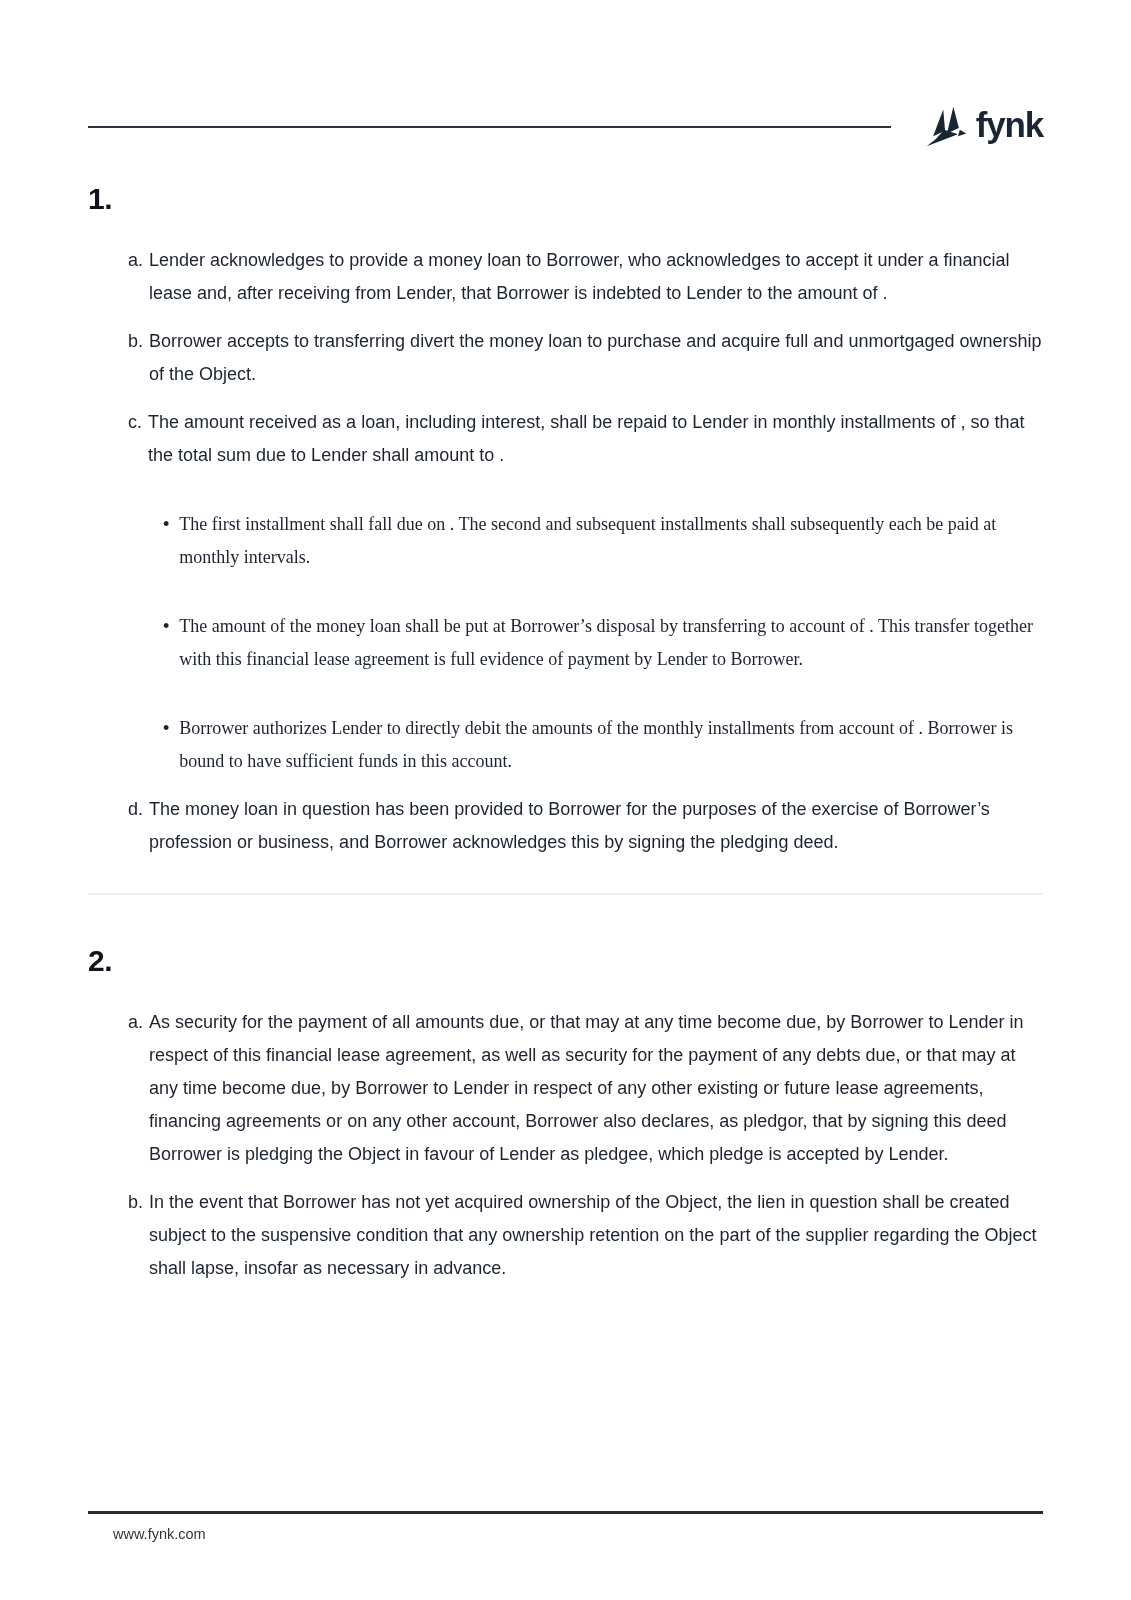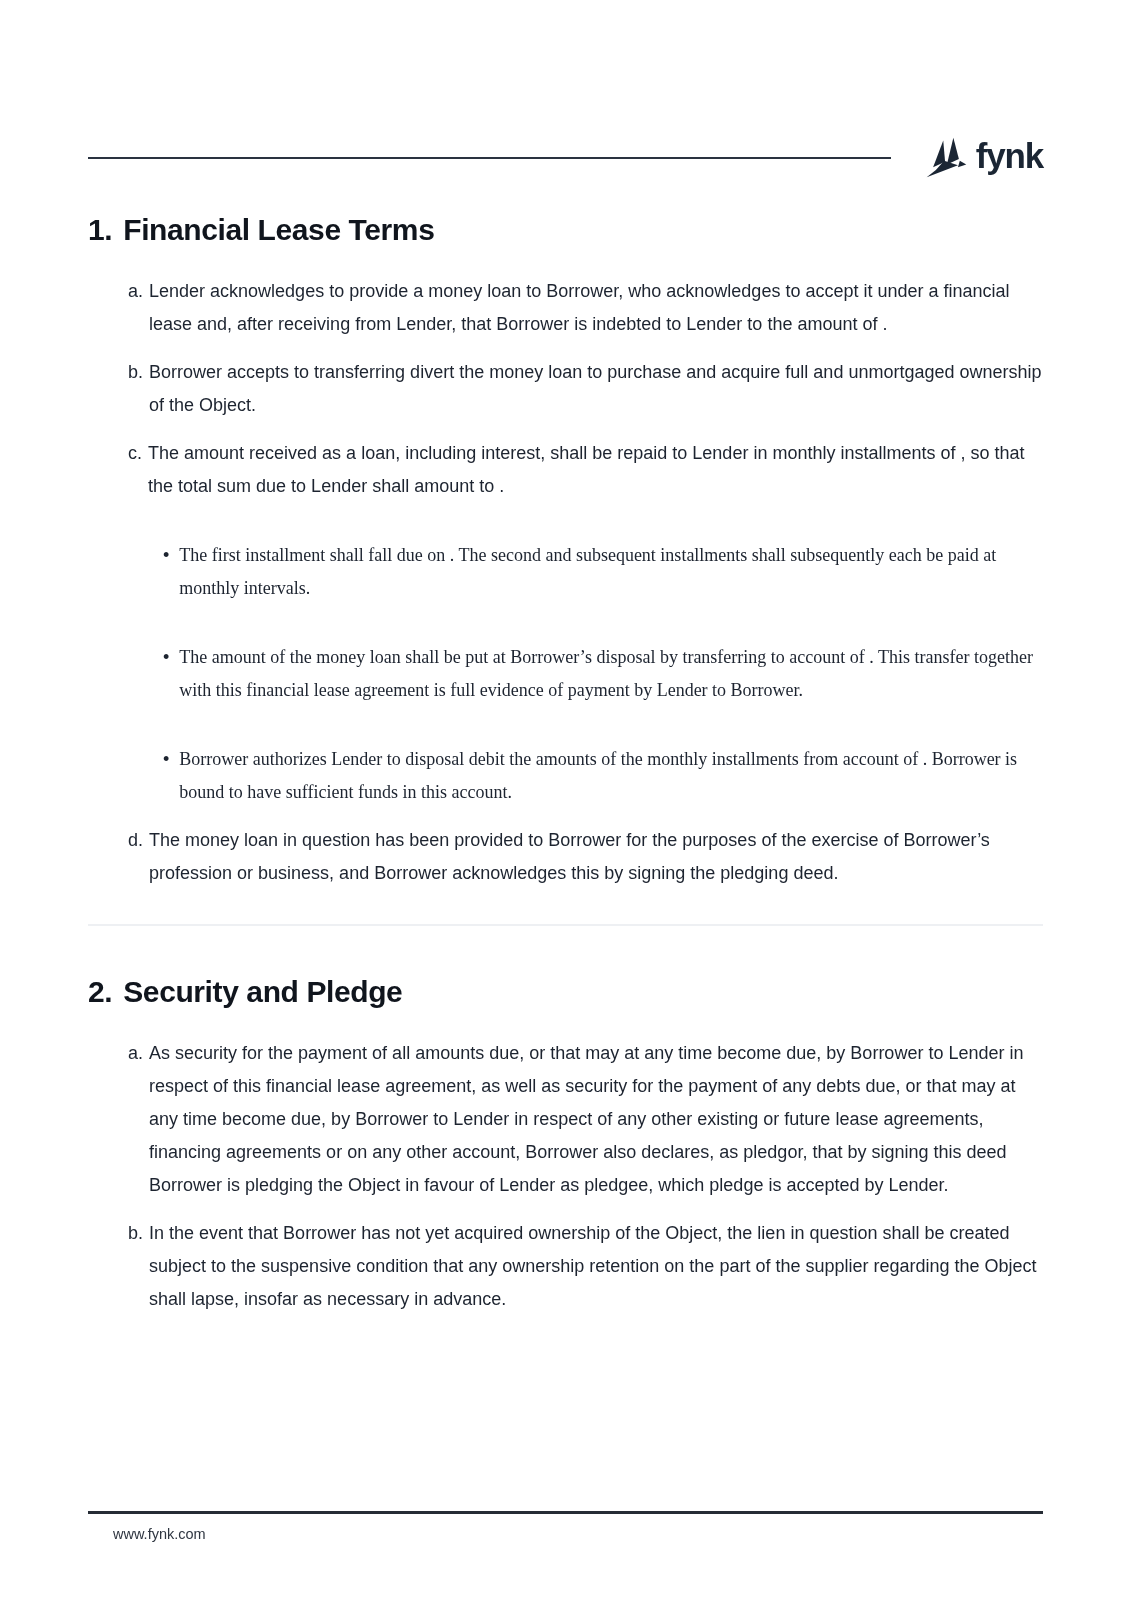--- a/index.html
+++ b/index.html
@@ -4,21 +4,21 @@
 <style>
   html, body { margin: 0; padding: 0; background: #ffffff; }
   body { font-family: "Liberation Sans", sans-serif; color: #1d2430; }
   .page {
     width: 1131px; height: 1600px; box-sizing: border-box;
     padding: 101px 88px 54px 88px;
     display: flex; flex-direction: column; background: #ffffff;
     overflow: hidden;
   }
   
-  .header { display: flex; align-items: center; height: 52px; flex: none; margin-top: 31px; }
+  .header { display: flex; align-items: center; height: 52px; flex: none; }
   .header-rule { flex: 1; height: 2px; background: #2a3340; margin-right: 32px; }
   .logo { display: flex; align-items: center; color: var(--brand, #1b2634); }
   .logo svg { width: 46px; height: 44px; display: block; margin-right: 7px; }
   .logo-text {
     font-size: 35px; font-weight: 700; letter-spacing: -1.2px;
     line-height: 44px; transform: translateY(-2px);
   }
   
   .doc { flex: none; }
   .section-heading {
@@ -62,21 +62,20 @@
         <polygon points="4,44 38,31 23,26 14,36"></polygon>
         <polygon points="40,26 47,30 38,33"></polygon>
       </svg>
       <span class="logo-text">fynk</span>
     </div>
   </div>
 
   <div class="doc">
       <h1 class="section-heading">
         <span class="heading-number">1.</span>
-        <span class="heading-title">Financial Lease Terms</span>
       </h1>
       <div class="item">
         <span class="item-marker">a.</span>
         <span class="item-text">Lender acknowledges to provide a money loan to Borrower, who acknowledges to accept it under a financial lease and, after receiving from Lender, that Borrower is indebted to Lender to the amount of .</span>
       </div>
       <div class="item">
         <span class="item-marker">b.</span>
         <span class="item-text">Borrower accepts to transferring divert the money loan to purchase and acquire full and unmortgaged ownership of the Object.</span>
       </div>
       <div class="item">
@@ -86,30 +85,29 @@
       <div class="bullet">
         <span class="bullet-dot">•</span>
         <span class="bullet-text">The first installment shall fall due on . The second and subsequent installments shall subsequently each be paid at monthly intervals.</span>
       </div>
       <div class="bullet">
         <span class="bullet-dot">•</span>
         <span class="bullet-text">The amount of the money loan shall be put at Borrower’s disposal by transferring to account of . This transfer together with this financial lease agreement is full evidence of payment by Lender to Borrower.</span>
       </div>
       <div class="bullet">
         <span class="bullet-dot">•</span>
-        <span class="bullet-text">Borrower authorizes Lender to disposal debit the amounts of the monthly installments from account of . Borrower is bound to have sufficient funds in this account.</span>
+        <span class="bullet-text">Borrower authorizes Lender to directly debit the amounts of the monthly installments from account of . Borrower is bound to have sufficient funds in this account.</span>
       </div>
       <div class="item">
         <span class="item-marker">d.</span>
         <span class="item-text">The money loan in question has been provided to Borrower for the purposes of the exercise of Borrower’s profession or business, and Borrower acknowledges this by signing the pledging deed.</span>
       </div>
       <div class="section-divider"></div>
       <h1 class="section-heading">
         <span class="heading-number">2.</span>
-        <span class="heading-title">Security and Pledge</span>
       </h1>
       <div class="item">
         <span class="item-marker">a.</span>
         <span class="item-text">As security for the payment of all amounts due, or that may at any time become due, by Borrower to Lender in respect of this financial lease agreement, as well as security for the payment of any debts due, or that may at any time become due, by Borrower to Lender in respect of any other existing or future lease agreements, financing agreements or on any other account, Borrower also declares, as pledgor, that by signing this deed Borrower is pledging the Object in favour of Lender as pledgee, which pledge is accepted by Lender.</span>
       </div>
       <div class="item">
         <span class="item-marker">b.</span>
         <span class="item-text">In the event that Borrower has not yet acquired ownership of the Object, the lien in question shall be created subject to the suspensive condition that any ownership retention on the part of the supplier regarding the Object shall lapse, insofar as necessary in advance.</span>
       </div>
     </div>

